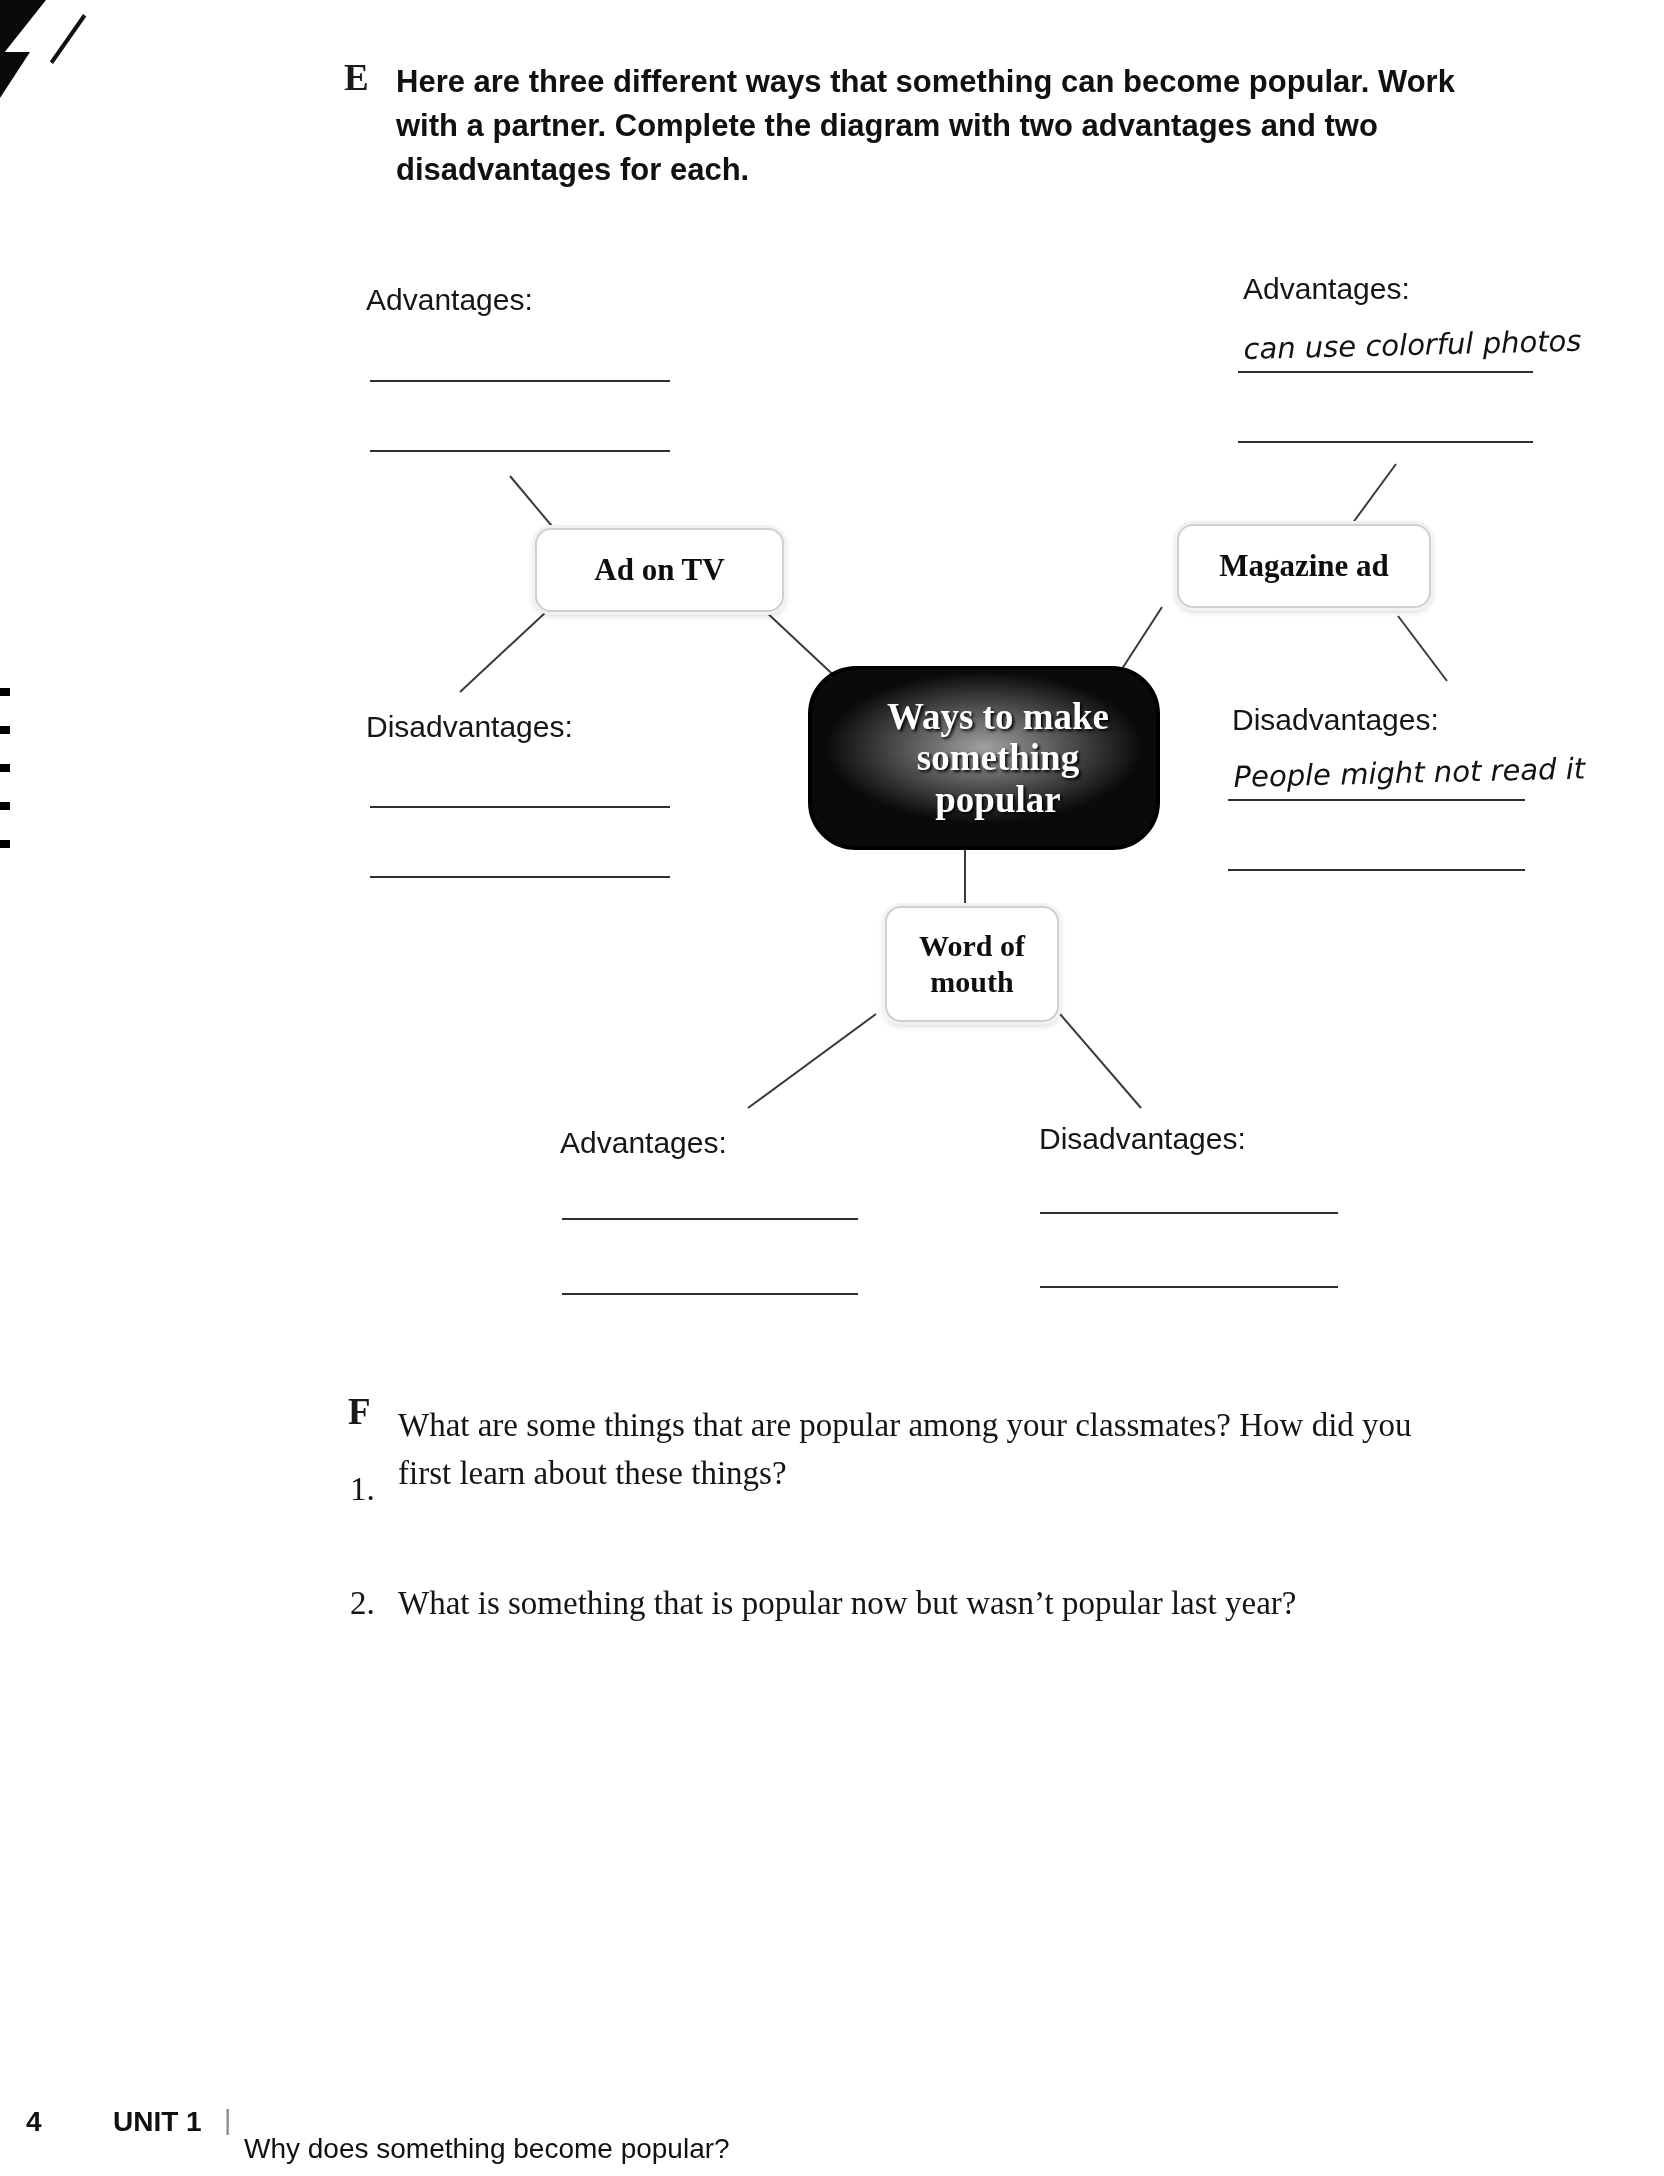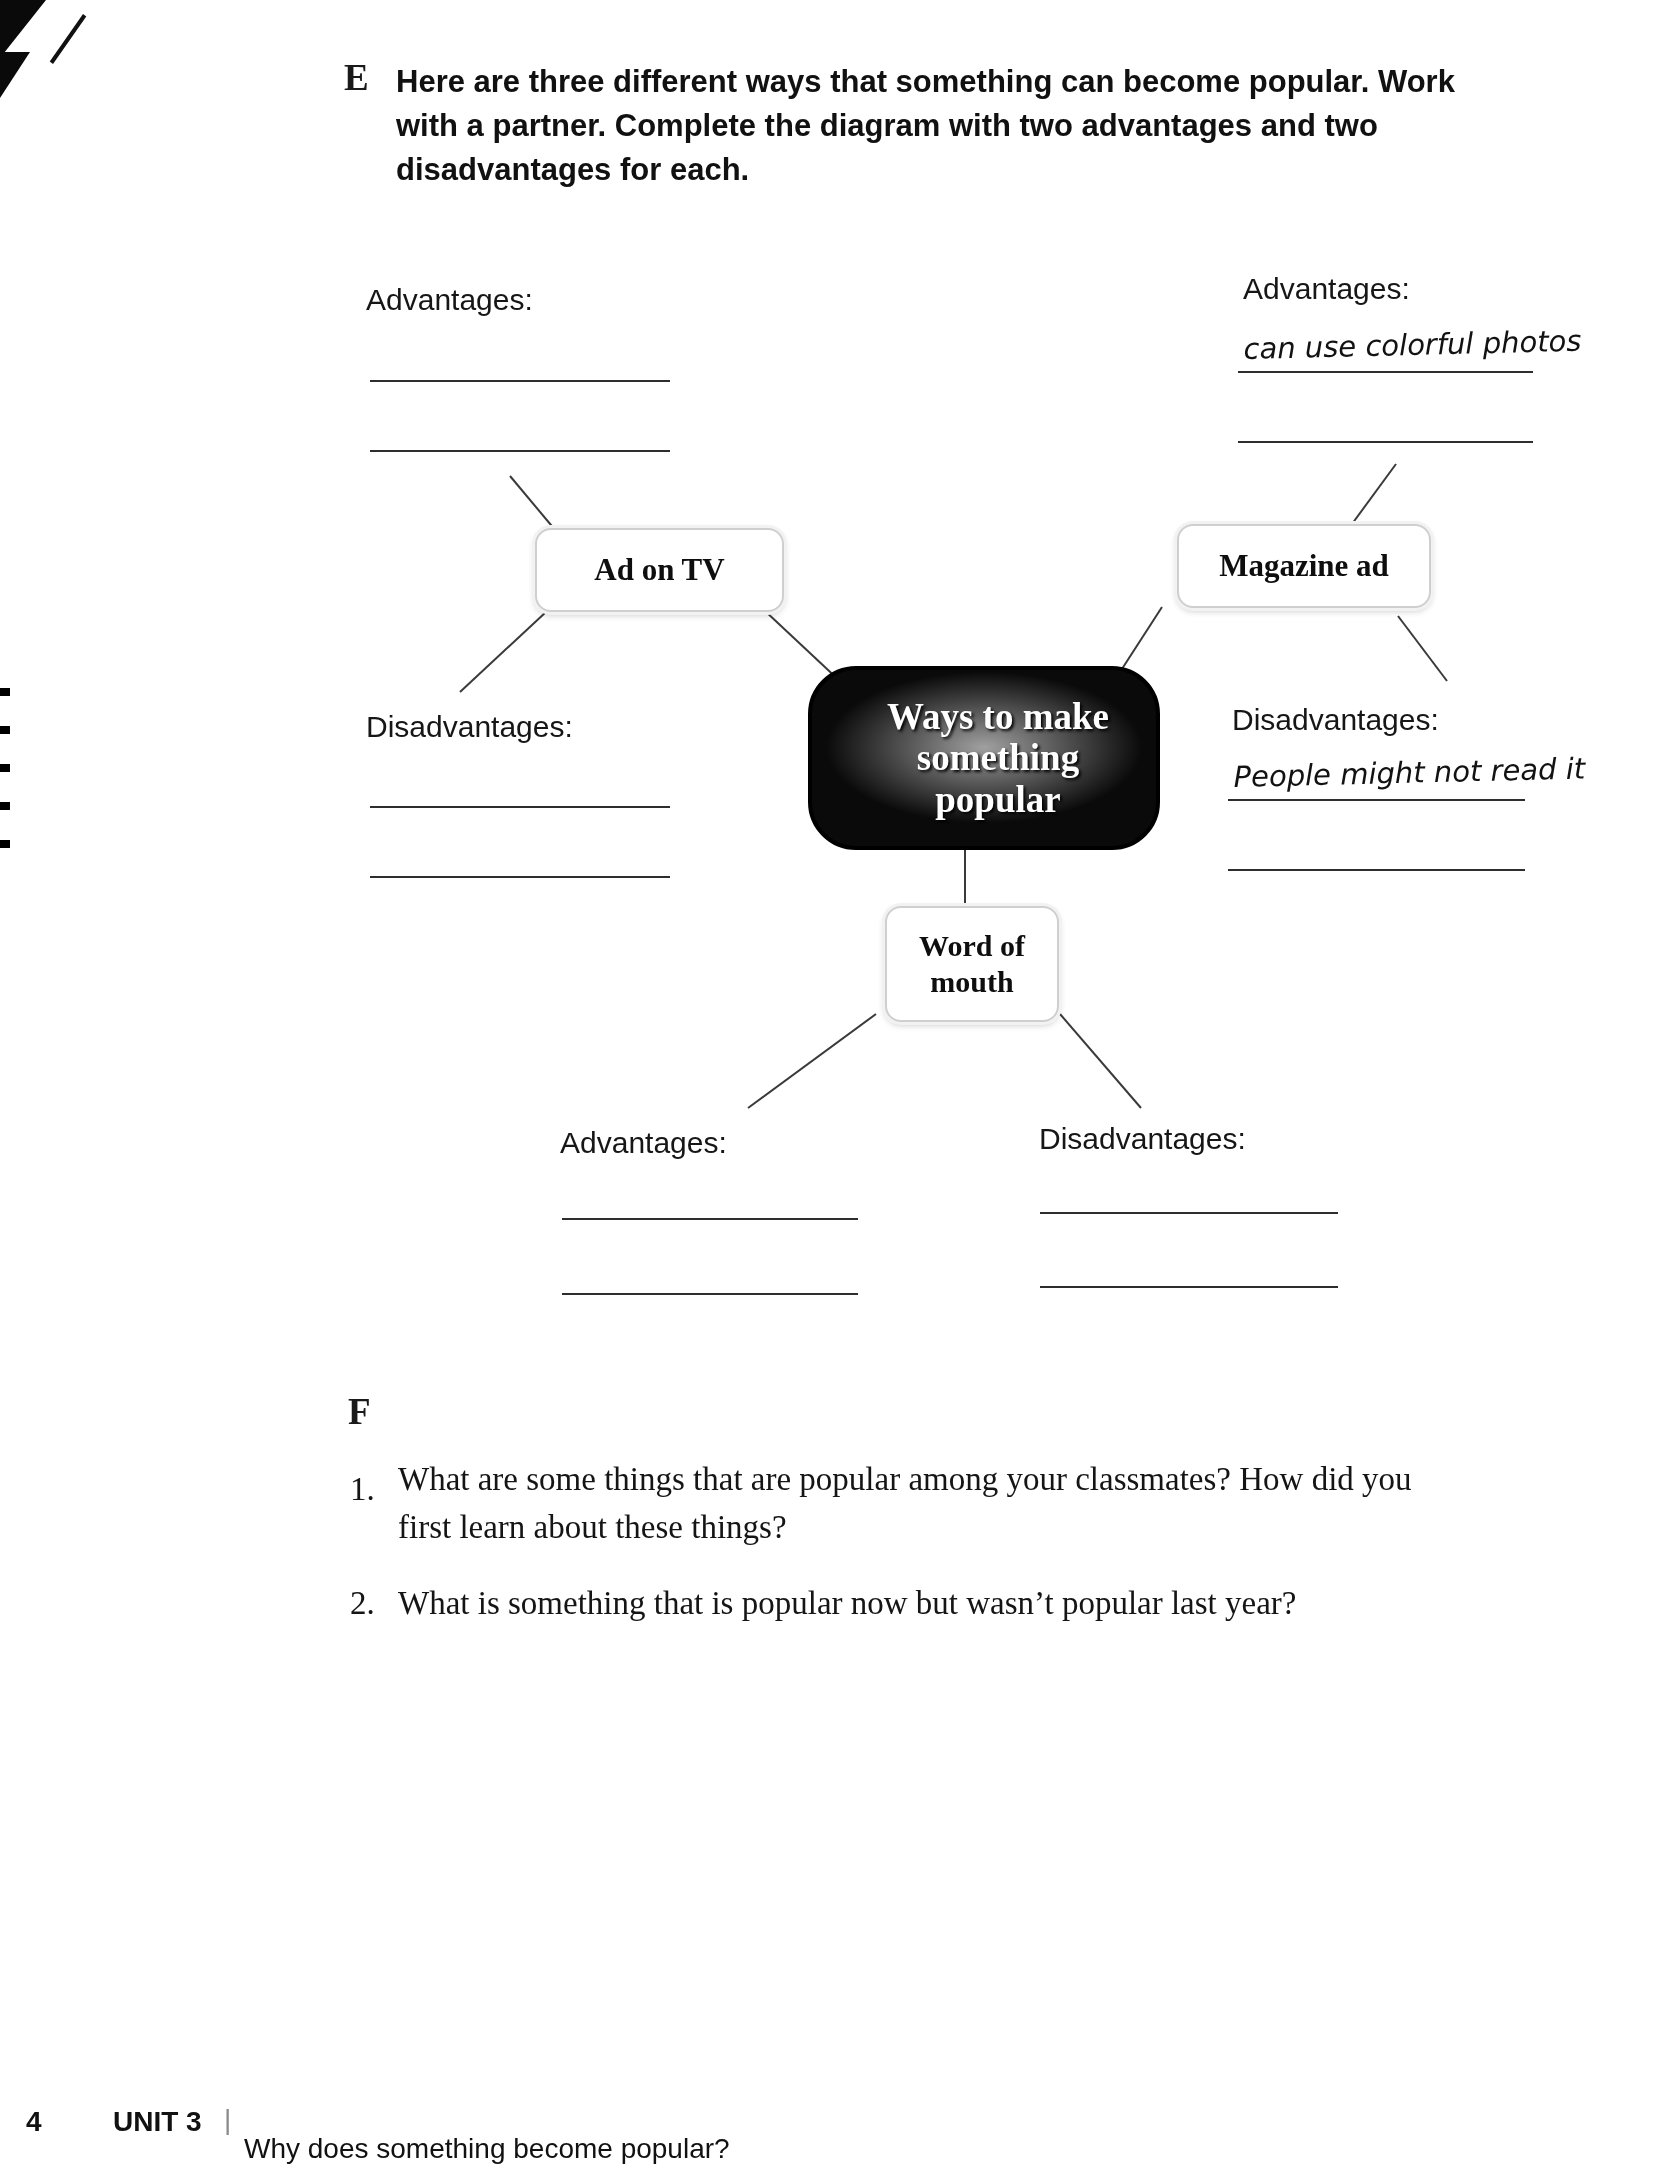--- a/index.html
+++ b/index.html
@@ -123,23 +123,23 @@
   <div class="abs blank" style="left:562px; top:1218px; width:296px;"></div>
   <div class="abs blank" style="left:562px; top:1293px; width:296px;"></div>
 
   <div class="abs dlabel" style="left:1039px; top:1122px;">Disadvantages:</div>
   <div class="abs blank" style="left:1040px; top:1212px; width:298px;"></div>
   <div class="abs blank" style="left:1040px; top:1286px; width:298px;"></div>
 
   <div class="abs letter" style="left:348px; top:1390px;">F</div>
 
   <div class="abs qtext" style="left:350px; top:1466px;">1.</div>
-  <div class="abs qtext" style="left:398px; top:1456px; width:1040px;">What are some things that are popular among your classmates? How did you first learn about these things?</div>
+  <div class="abs qtext" style="left:398px; top:1402px; width:1040px;">What are some things that are popular among your classmates? How did you first learn about these things?</div>
 
   <div class="abs qtext" style="left:350px; top:1580px;">2.</div>
   <div class="abs qtext" style="left:398px; top:1580px; width:1060px;">What is something that is popular now but wasn’t popular last year?</div>
 
   <div class="abs foot foot-bold" style="left:26px; top:2106px;">4</div>
-  <div class="abs foot foot-bold" style="left:113px; top:2106px;">UNIT 3</div>
+  <div class="abs foot foot-bold" style="left:113px; top:2106px;">UNIT 1</div>
   <div class="abs foot foot-sep" style="left:224px; top:2104px;">|</div>
   <div class="abs foot" style="left:244px; top:2106px;margin-top:27px;">Why does something become popular?</div>
 
 </div>
 
 </body></html>

